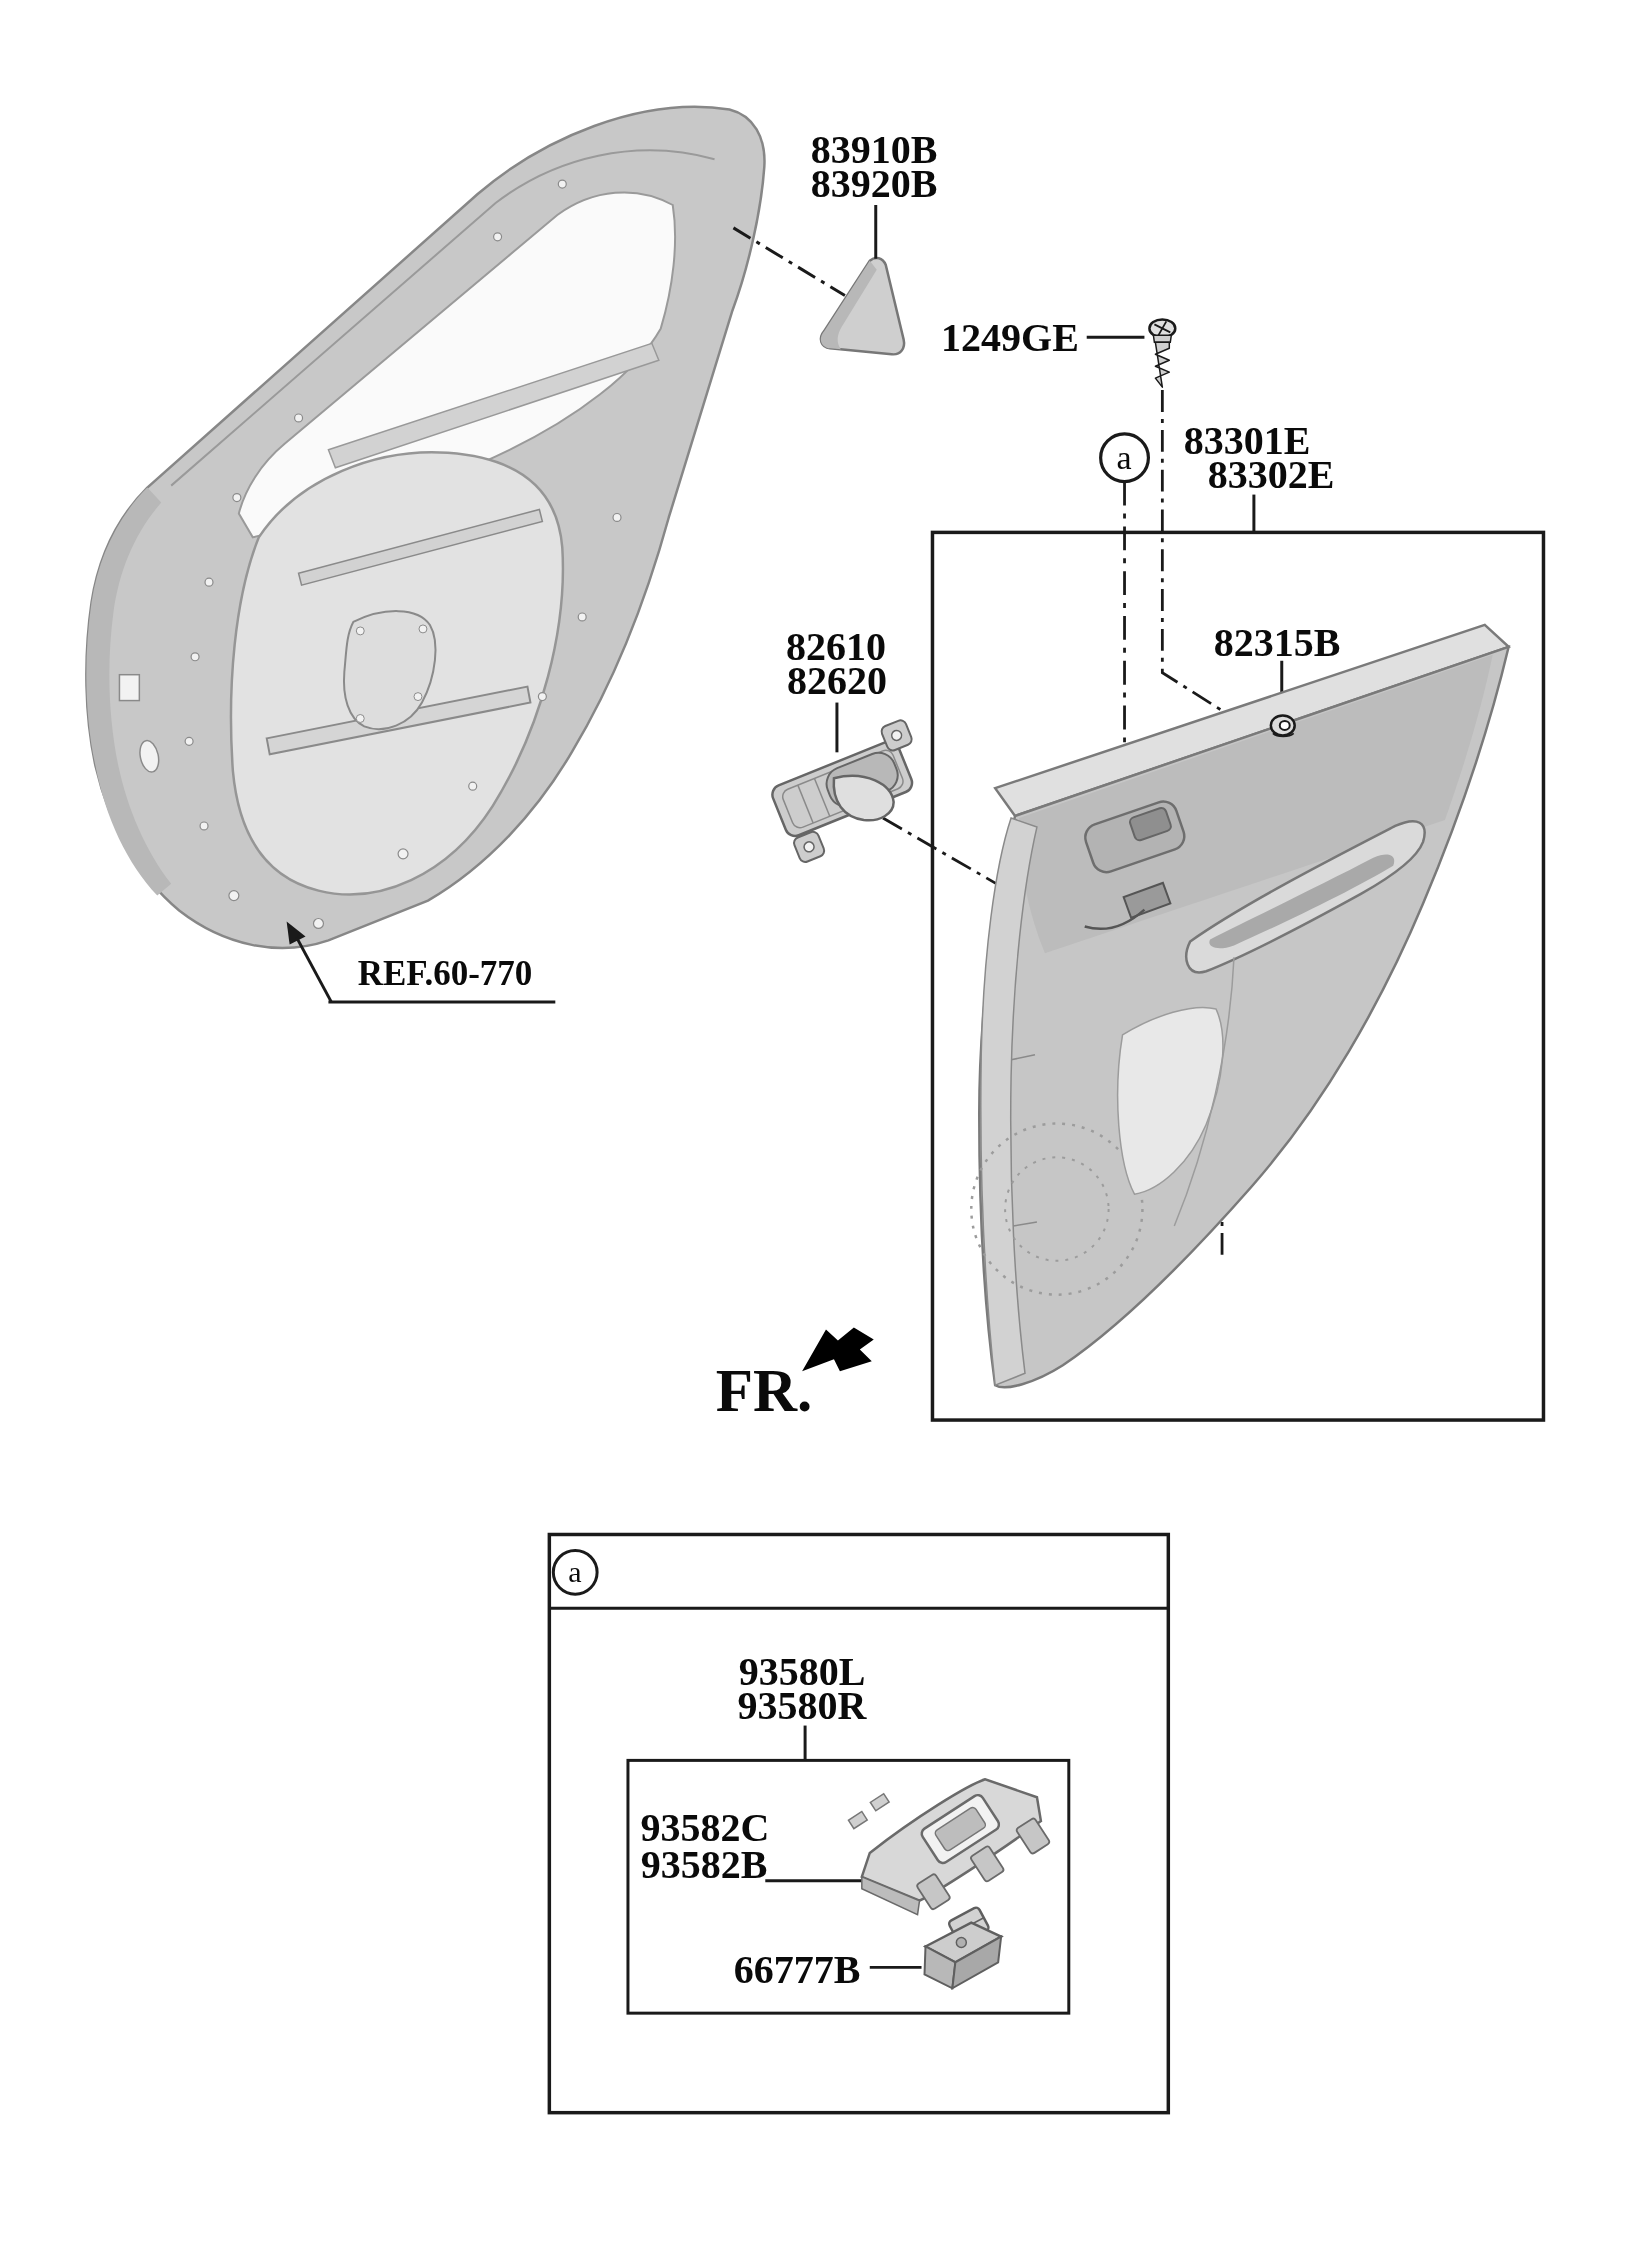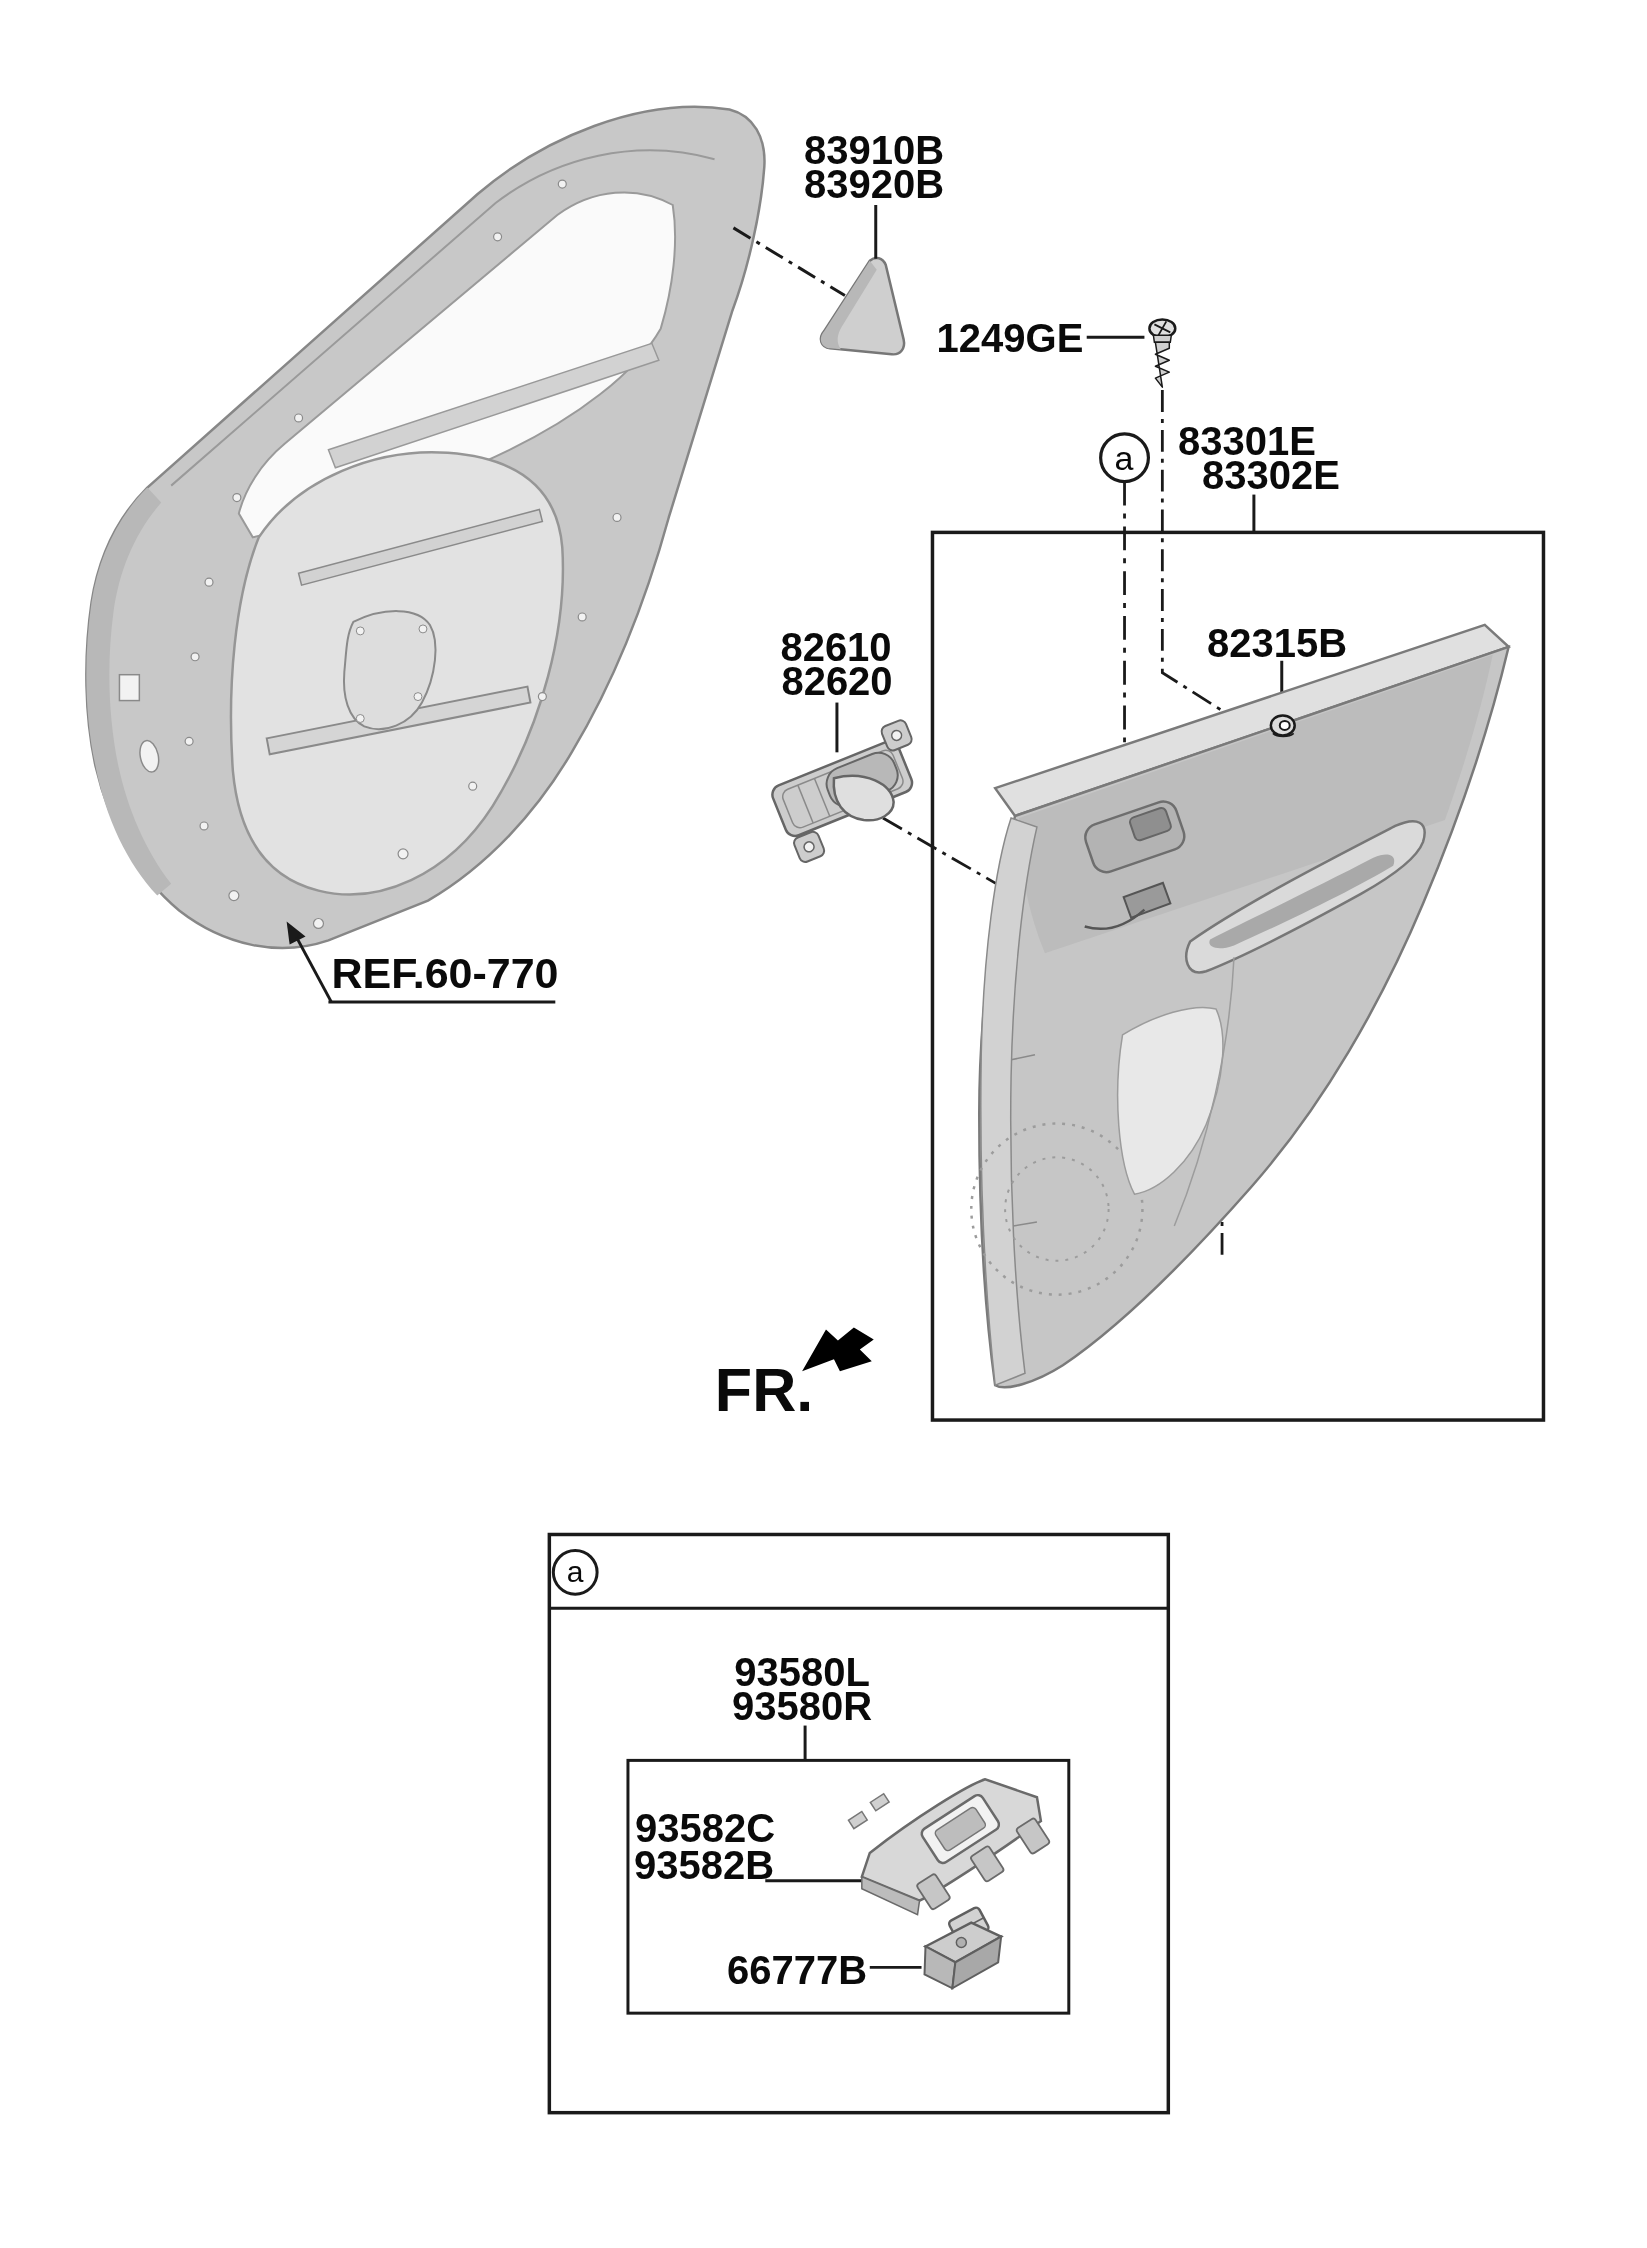--- a/index.html
+++ b/index.html
@@ -1,33 +1,33 @@
 <!DOCTYPE html>
 <html><head>
 <meta charset="utf-8">
 <style>
   html,body { margin:0; padding:0; background:#ffffff; }
   .canvas {
     position:relative;
     width:1648px; height:2249px;
     background:#ffffff;
-    font-family:Liberation Sans, sans-serif;
+    font-family:Liberation Serif, serif;
     overflow:hidden;
   }
   .art { position:absolute; left:0; top:0; }
   .lbl {
     position:absolute;
     transform:translate(-50%,-50%);
     font-size:40px;
     font-weight:bold;
     color:#0a0a0a;
     white-space:nowrap;
     line-height:1;
   }
-  .lbl-ref { font-size:43px; }
+  .lbl-ref { font-size:35px; }
   .lbl-fr  { font-size:61px; }
   .marker-a {
     position:absolute;
     transform:translate(-50%,-54%);
     font-size:34px;
     font-weight:normal;
     color:#0a0a0a;
     line-height:1;
   }
   .marker-a.small { font-size:30px; }

